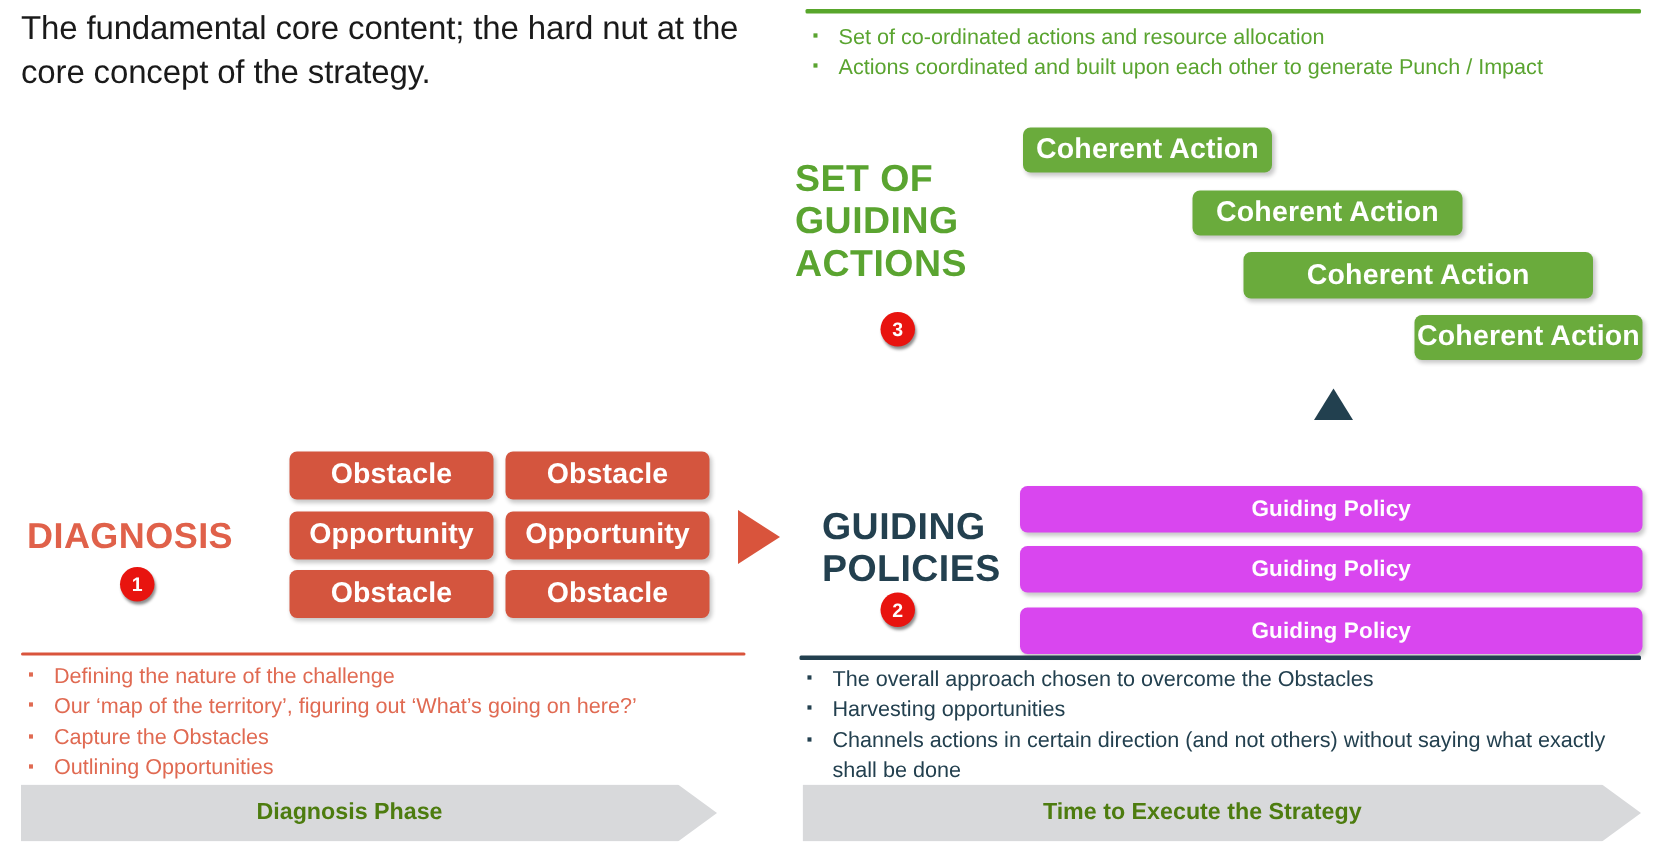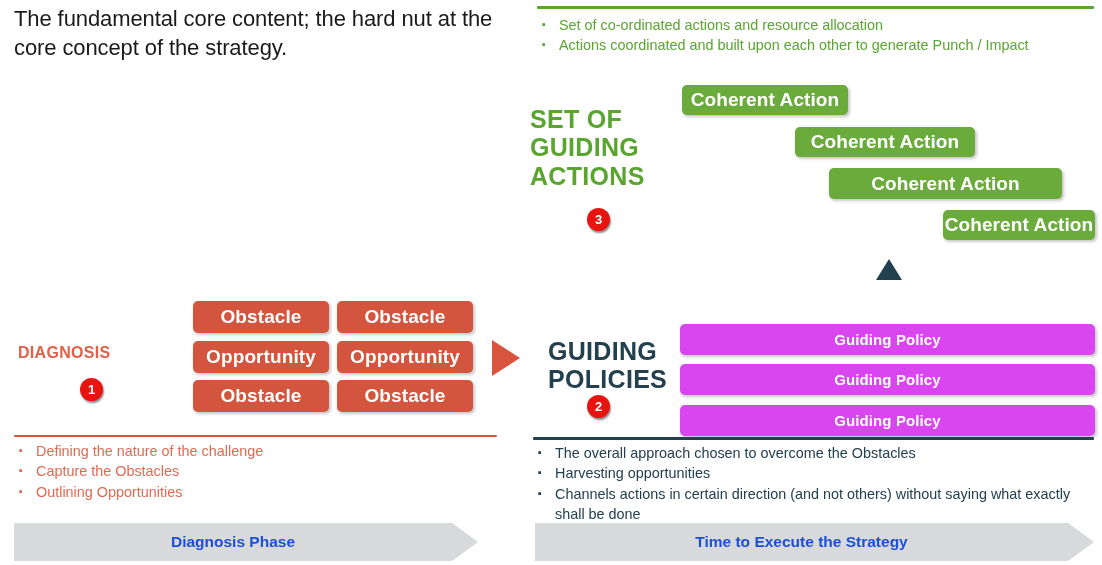--- a/index.html
+++ b/index.html
@@ -69,21 +69,21 @@
   
   .sect-title {
     font-weight: 700;
     line-height: 1.13;
     letter-spacing: 0.3px;
     font-stretch: condensed;
     text-align: left;
   }
   .sect-green { color: #5aa430; font-size: 25px; }
   .sect-navy  { color: #23404f; font-size: 25px; }
-  .sect-red   { color: #e0614a; font-size: 16px; }
+  .sect-red   { color: #e0614a; font-size: 24px; }
 
   
   .badge {
     width: 23px;
     height: 23px;
     border-radius: 50%;
     background: #e8140f;
     color: #ffffff;
     font-size: 13px;
     font-weight: 700;
@@ -121,21 +121,21 @@
     border-top: 18px solid transparent;
     border-bottom: 18px solid transparent;
     border-left: 28px solid #d9543c;
   }
 
   
   .arrow-banner {
     position: absolute;
     height: 38px;
     background: #d8d9db;
-    color: #1d4ed8;
+    color: #4d7c0f;
     font-weight: 700;
     font-size: 15.5px;
     display: flex;
     align-items: center;
     justify-content: center;
     clip-path: polygon(0 0, calc(100% - 26px) 0, 100% 50%, calc(100% - 26px) 100%, 0 100%);
   }
   .arrow-label { transform: translateX(-13px); }
 </style>
 </head>
@@ -191,20 +191,21 @@
   <div class="abs pill pill-coral" style="left:193px; top:341px; width:136px; height:32px;">Opportunity</div>
   <div class="abs pill pill-coral" style="left:337px; top:341px; width:136px; height:32px;">Opportunity</div>
   <div class="abs pill pill-coral" style="left:193px; top:380px; width:136px; height:32px;">Obstacle</div>
   <div class="abs pill pill-coral" style="left:337px; top:380px; width:136px; height:32px;">Obstacle</div>
 
   <div class="abs tri-right" style="left:492px; top:340px;"></div>
 
   <div class="abs rule rule-red" style="left:14px; top:435px; width:483px;"></div>
   <ul class="abs bullets bullets-red" style="left:14px; top:441px; width:500px;">
     <li>Defining the nature of the challenge</li>
+    <li>Our ‘map of the territory’, figuring out ‘What’s going on here?’</li>
     <li>Capture the Obstacles</li>
     <li>Outlining Opportunities</li>
   </ul>
 
   <div class="arrow-banner" style="left:14px; top:523px; width:464px;">
     <span class="arrow-label">Diagnosis Phase</span>
   </div>
   <div class="arrow-banner" style="left:535px; top:523px; width:559px;">
     <span class="arrow-label">Time to Execute the Strategy</span>
   </div>

